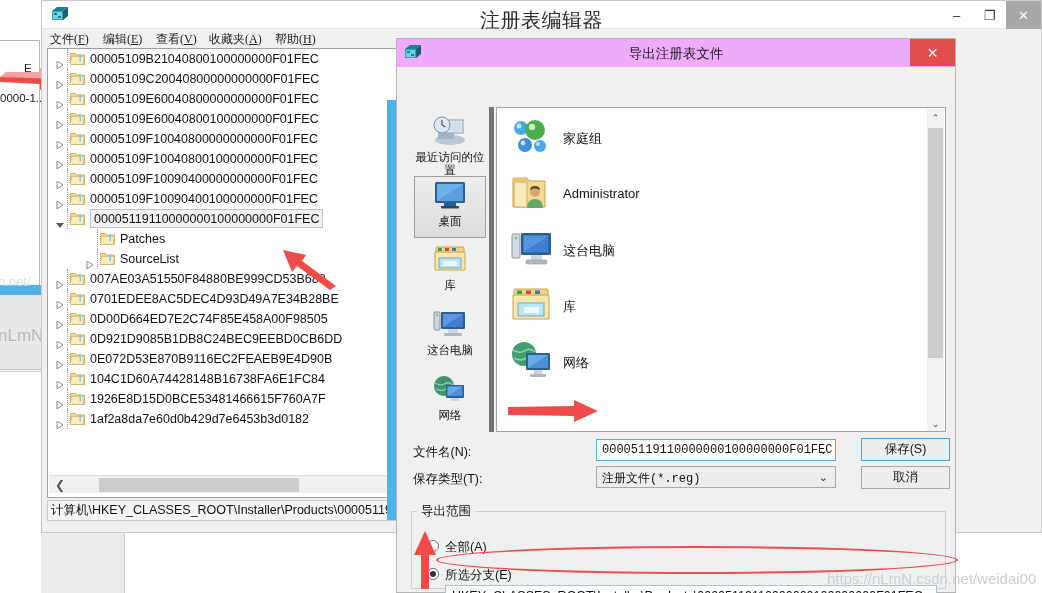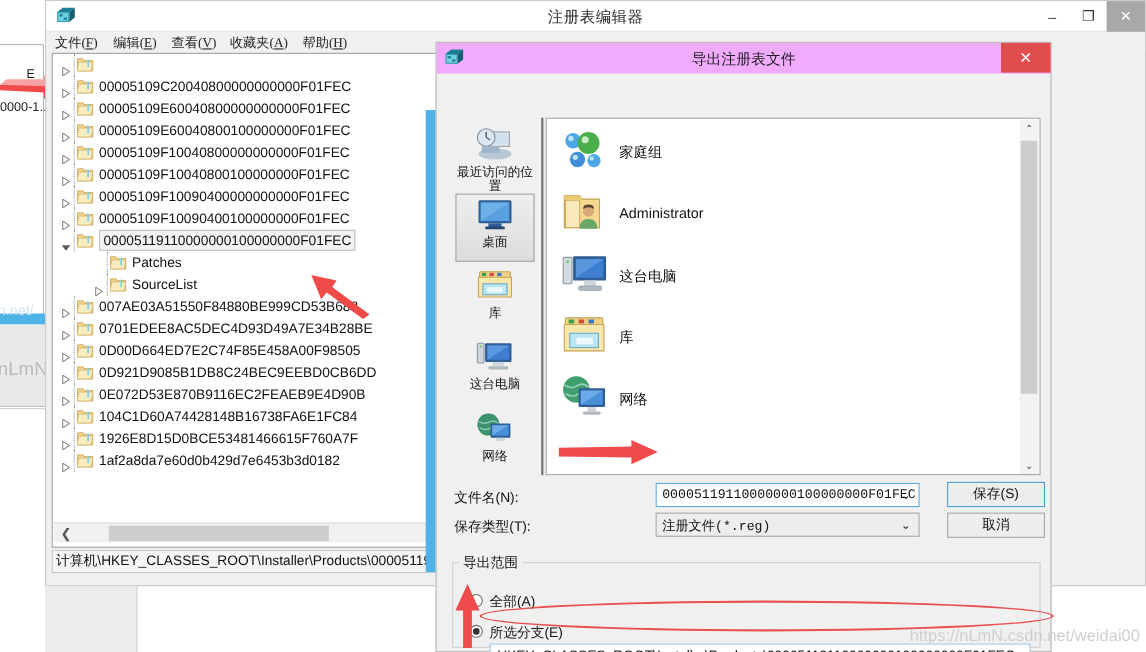--- a/index.html
+++ b/index.html
@@ -92,21 +92,21 @@
   }
   .reg-title-bar {
     position: absolute; left: 0; top: 0; width: 999px; height: 28px;
     background: #ffffff; border-bottom: 1px solid #e4e4e4;
   }
   .reg-app-icon {
     position: absolute; left: 9px; top: 5px; width: 18px; height: 18px;
   }
   .reg-title-text {
     position: absolute; left: 0; top: 6px; width: 999px; text-align: center;
-    font-size: 14px; color: #2b2b2b; letter-spacing: .5px;
+    font-size: 20px; color: #2b2b2b; letter-spacing: .5px;
   }
   .win-btn {
     position: absolute; top: 0; width: 33px; height: 28px;
     display: flex; align-items: center; justify-content: center;
     font-size: 13px; color: #333; cursor: default;
   }
   .win-min { right: 68px; }
   .win-max { right: 35px; }
   .win-close { right: 0px; width: 35px; background: #a8a8a8; color: #ffffff; }
 
@@ -214,21 +214,21 @@
   .savein-combo .ic { position:absolute; left:5px; top:4px; width:15px; height:13px;}
   .savein-combo .tx { position:absolute; left:26px; top:2px; font-size:12.5px; color:#111;}
   .savein-combo .cv { position:absolute; right:7px; top:4px; font-size:11px; color:#333;}
 
   .tb-icon {
     position: absolute; top: 81px; width: 20px; height: 20px;
   }
 
   .places {
     position: absolute; left: 9px; top: 68px; width: 88px; height: 325px;
-    background: #f0f0f0; border-right: 2px solid #737373;
+    background: #f0f0f0; border-right: 5px solid #737373;
   }
   .place {
     position: absolute; left: 8px; width: 72px; height: 62px;
     text-align: center;
   }
   .place .glyph { display:block; margin: 3px auto 2px; }
   .place .nm { font-size: 11.5px; color: #111; display:block; line-height: 13px;}
   .place.sel { background: linear-gradient(#eeeeee,#dcdcdc); border: 1px solid #9e9e9e; }
 
   .filelist {
@@ -381,20 +381,21 @@
           <div class="tree-row">
             <span class="arrow"><svg width="8" height="8" viewBox="0 0 8 8">
                 <polygon points="1,0 7,4 1,8" fill="none" stroke="#8a8a8a" stroke-width="1"></polygon>
               </svg></span>
             <span class="dotline"></span>
             <span class="folder"><svg width="15" height="14" viewBox="0 0 15 14">
                 <path d="M0.5 1.5 h5 l1.2 1.6 h7.8 v9.4 h-14 z" fill="#f3d691" stroke="#c9a656" stroke-width="0.8"></path>
                 <path d="M1.5 4.4 h13 l-1.6 8.1 h-12.9 z" fill="#fbecc0" stroke="#c9a656" stroke-width="0.6"></path>
                 <rect x="9.4" y="2.2" width="1.6" height="7" fill="#7fd0e8"></rect>
               </svg></span>
+            <span class="lbl">00005109B21040800100000000F01FEC</span>
           </div>
           <div class="tree-row">
             <span class="arrow"><svg width="8" height="8" viewBox="0 0 8 8">
                 <polygon points="1,0 7,4 1,8" fill="none" stroke="#8a8a8a" stroke-width="1"></polygon>
               </svg></span>
             <span class="dotline"></span>
             <span class="folder"><svg width="15" height="14" viewBox="0 0 15 14">
                 <path d="M0.5 1.5 h5 l1.2 1.6 h7.8 v9.4 h-14 z" fill="#f3d691" stroke="#c9a656" stroke-width="0.8"></path>
                 <path d="M1.5 4.4 h13 l-1.6 8.1 h-12.9 z" fill="#fbecc0" stroke="#c9a656" stroke-width="0.6"></path>
                 <rect x="9.4" y="2.2" width="1.6" height="7" fill="#7fd0e8"></rect>

